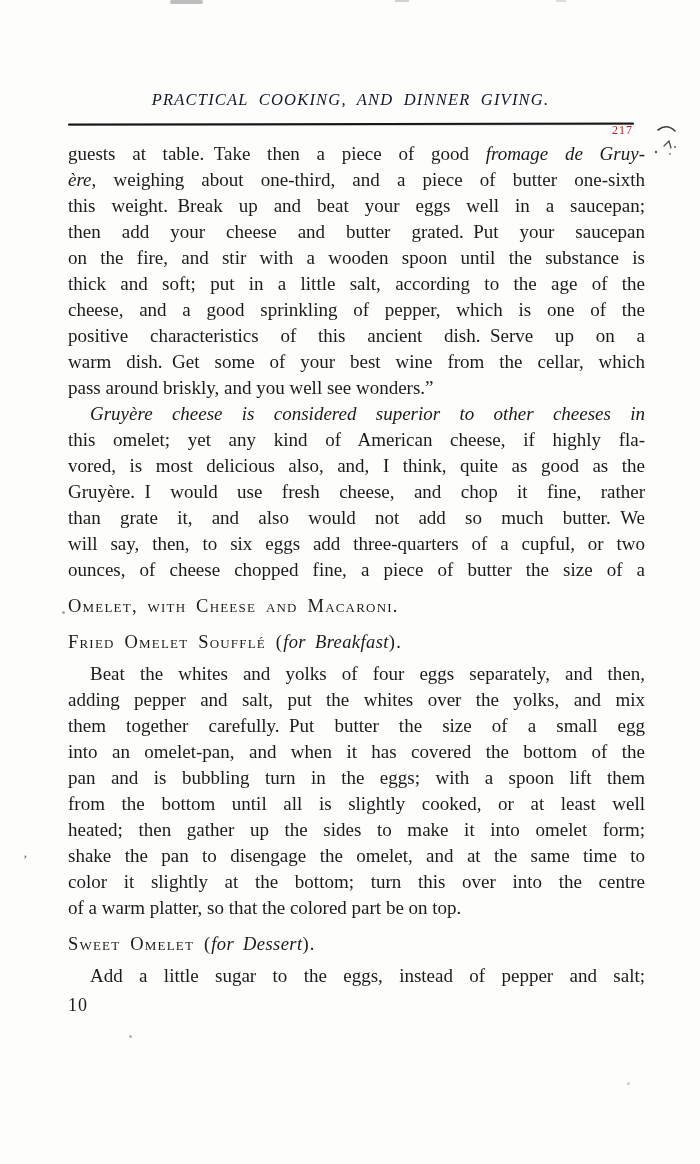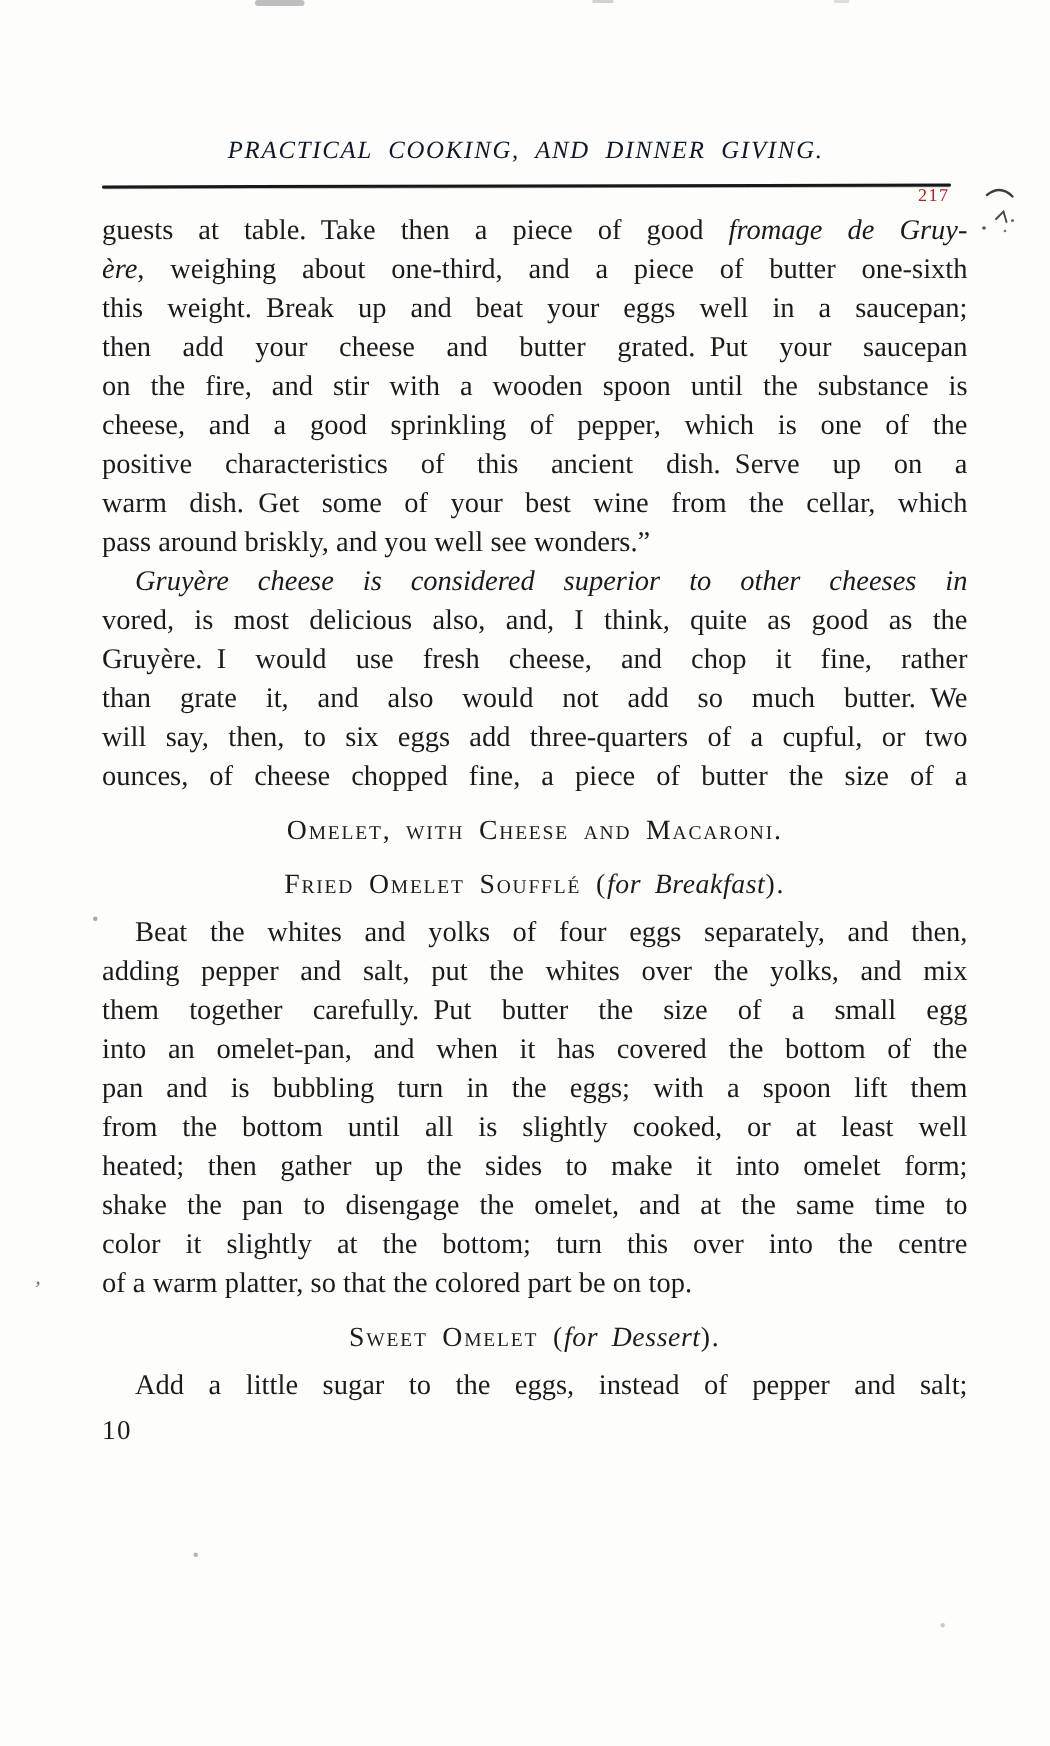--- a/index.html
+++ b/index.html
@@ -68,21 +68,20 @@
   .line {
     text-align: justify;
     text-align-last: justify;
     white-space: normal;
   }
   .line.last { text-align-last: left; }
   .line em { font-style: italic; }
 
   .heading {
     margin: 10px 0 6px 0;
-    text-align: center;
     font-variant: small-caps;
     font-size: 18.5px;
     letter-spacing: 1.2px;
     word-spacing: 4px;
     line-height: 26px;
   }
   .heading em {
     font-variant: normal;
     font-style: italic;
     letter-spacing: 0.4px;
@@ -124,27 +123,29 @@
 
   <div class="header-rule"></div>
 
   <main class="page-body" id="body-container">
       <div class="para">
         <div class="line">guests at table. Take then a piece of good <em>fromage de Gruy-</em></div>
         <div class="line"><em>ère</em>, weighing about one-third, and a piece of butter one-sixth</div>
         <div class="line">this weight. Break up and beat your eggs well in a saucepan;</div>
         <div class="line">then add your cheese and butter grated. Put your saucepan</div>
         <div class="line">on the fire, and stir with a wooden spoon until the substance is</div>
+        <div class="line">thick and soft; put in a little salt, according to the age of the</div>
         <div class="line">cheese, and a good sprinkling of pepper, which is one of the</div>
         <div class="line">positive characteristics of this ancient dish. Serve up on a</div>
         <div class="line">warm dish. Get some of your best wine from the cellar, which</div>
         <div class="line last">pass around briskly, and you well see wonders.”</div>
       </div>
       <div class="para">
         <div class="line" style="text-indent: 22px; font-style: italic;">Gruyère cheese is considered superior to other cheeses in</div>
+        <div class="line">this omelet; yet any kind of American cheese, if highly fla-</div>
         <div class="line">vored, is most delicious also, and, I think, quite as good as the</div>
         <div class="line">Gruyère. I would use fresh cheese, and chop it fine, rather</div>
         <div class="line">than grate it, and also would not add so much butter. We</div>
         <div class="line">will say, then, to six eggs add three-quarters of a cupful, or two</div>
         <div class="line">ounces, of cheese chopped fine, a piece of butter the size of a</div>
       </div>
       <div class="heading">Omelet, with Cheese and Macaroni.</div>
       <div class="heading">Fried Omelet Soufflé (<em>for Breakfast</em>).</div>
       <div class="para">
         <div class="line" style="text-indent: 22px;">Beat the whites and yolks of four eggs separately, and then,</div>

